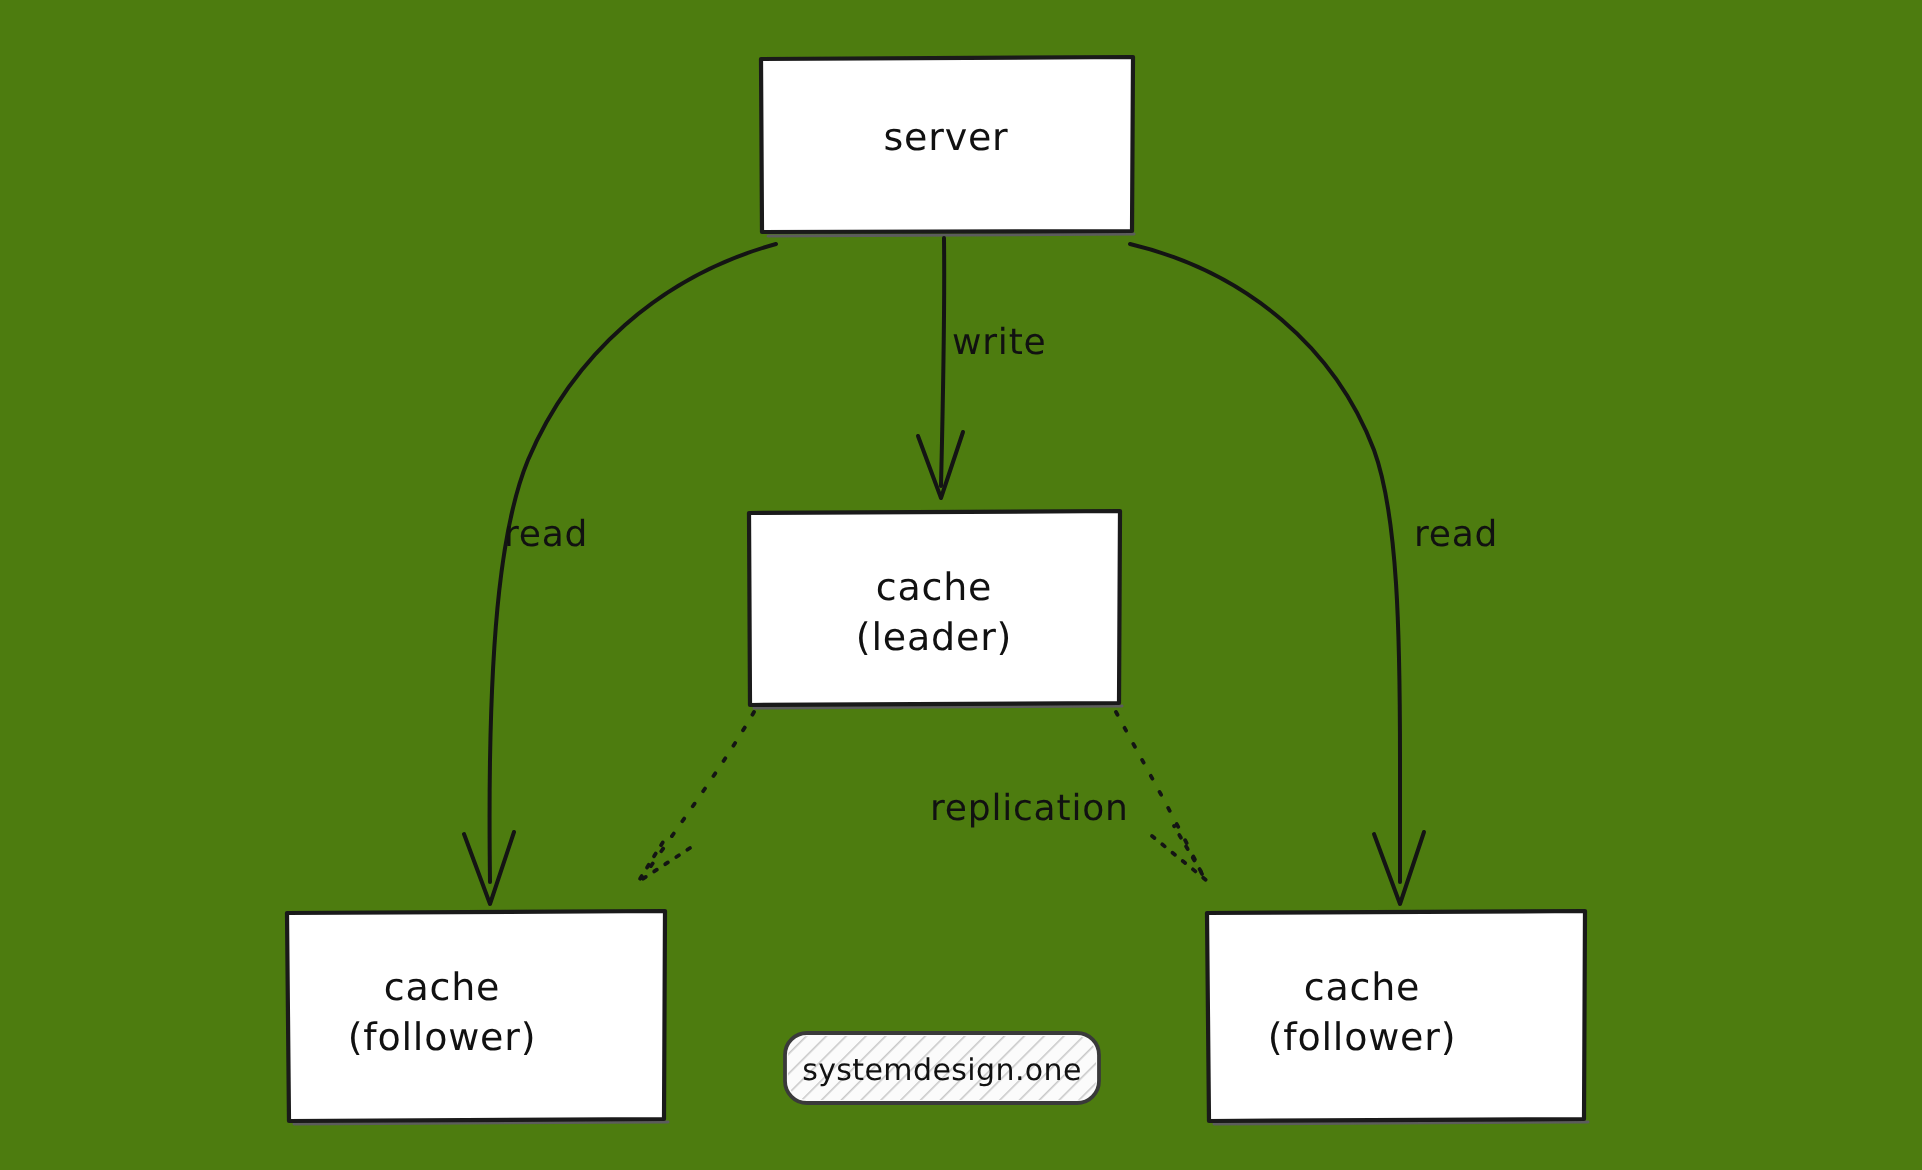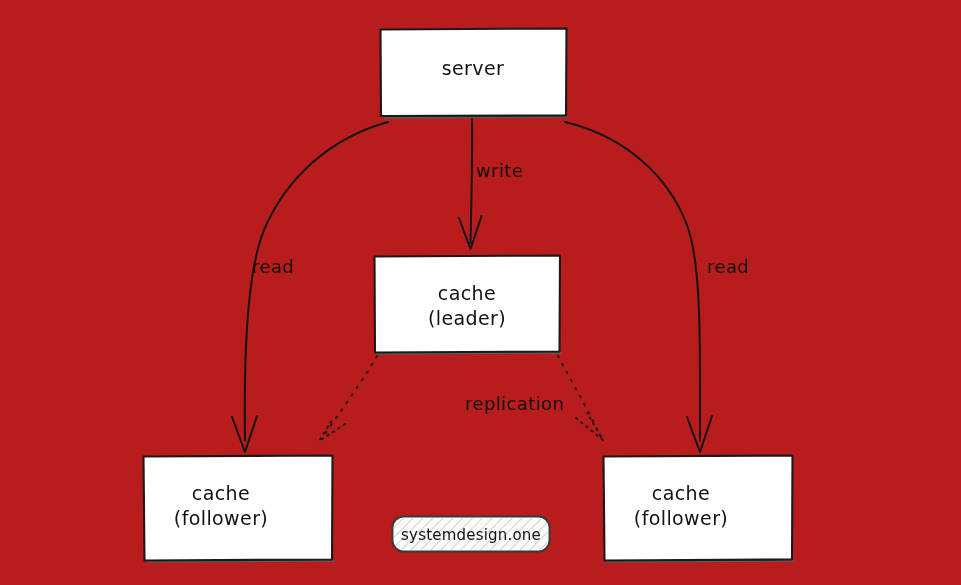--- a/index.html
+++ b/index.html
@@ -11,21 +11,21 @@
   body {
     width: 961px;
     height: 585px;
     overflow: hidden;
     font-family: "DejaVu Sans", sans-serif;
   }
   #diagram-canvas {
     position: relative;
     width: 961px;
     height: 585px;
-    background: #b91c1c;
+    background: #4d7c0f;
   }
   svg.diagram-svg {
     position: absolute;
     top: 0;
     left: 0;
     width: 961px;
     height: 585px;
     display: block;
   }
   .node-box-shape {

